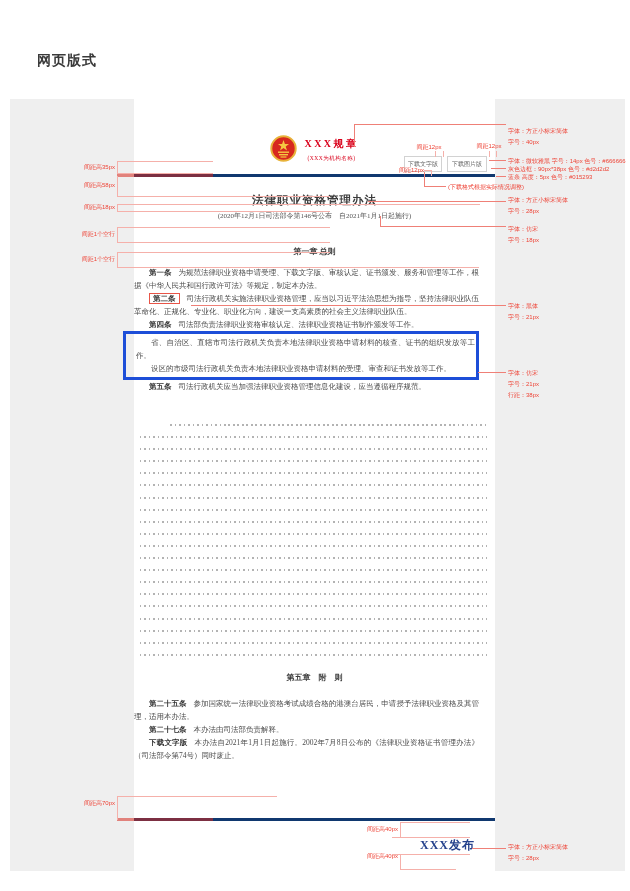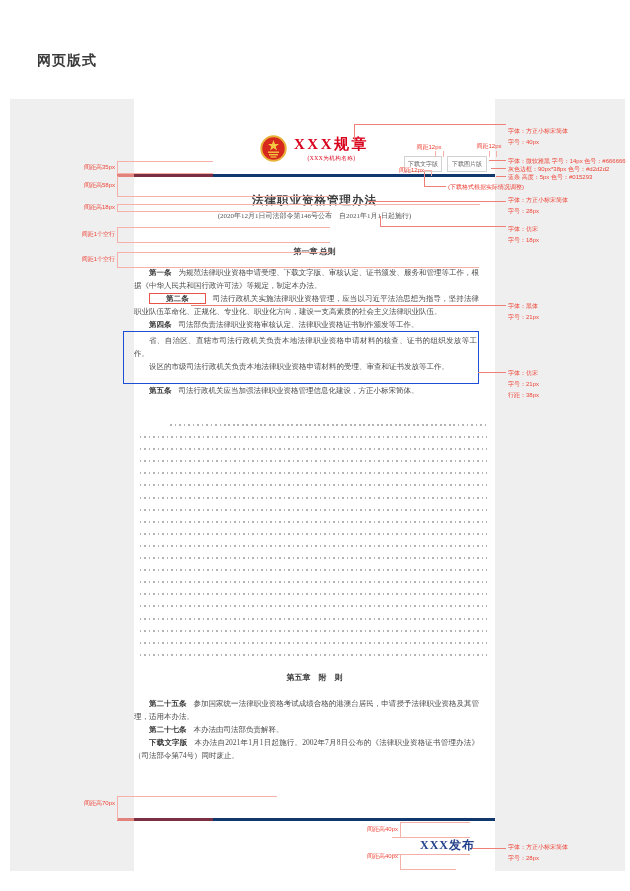--- a/index.html
+++ b/index.html
@@ -7,37 +7,37 @@
          font-family:"Liberation Serif",serif;}
   .abs{position:absolute;}
   
   .page-label{left:37px;top:52px;font-size:14px;font-weight:bold;color:#3a3a3a;letter-spacing:1px;}
   
   .panel{background:#efefef;top:99px;height:772px;}
   .panel-left{left:10px;width:124px;}
   .panel-right{left:495px;width:130px;}
   
   .masthead{left:134px;top:134px;width:361px;display:flex;justify-content:center;align-items:flex-start;gap:7px;}
-  .m-title{font-size:15px;font-weight:bold;color:#d9001b;letter-spacing:2.5px;line-height:20px;white-space:nowrap;}
+  .m-title{font-size:10px;font-weight:bold;color:#d9001b;letter-spacing:2.5px;line-height:20px;white-space:nowrap;}
   .m-sub{font-size:5.5px;color:#d9001b;text-align:center;margin-top:1px;letter-spacing:.5px;}
   
   .dl-btn{height:16px;background:#fff;border:1px solid #d2d2d2;color:#666666;font-size:6px;
           display:flex;align-items:center;justify-content:center;font-family:"Liberation Sans",sans-serif;
           box-sizing:border-box;white-space:nowrap;cursor:pointer;}
   
   .blue-bar{left:134px;width:361px;height:3px;background:#10386f;}
   
   .doc-title{left:134px;top:193px;width:361px;text-align:center;font-size:11.5px;font-weight:bold;color:#3c3c3c;letter-spacing:1px;font-family:Liberation Mono, monospace;}
   .doc-date{left:134px;top:211px;width:361px;text-align:center;font-size:7px;color:#555;}
   .chap{left:134px;width:361px;text-align:center;font-size:8px;font-weight:bold;color:#3c3c3c;}
   .body-block{left:134px;width:345px;font-size:7.5px;line-height:13px;color:#4a4a4a;text-align:justify;}
   .body-block p{margin:0;text-indent:2em;}
   .term{font-weight:bold;color:#333;margin-right:7px;font-family:"Liberation Sans",sans-serif;}
-  .term.boxed{border:1px solid #e85548;padding:0 16px;}
-  .red-box{border:1px solid #1d4ed8;margin-left:-11px;padding:2px 1px 10px 10px;}
+  .term.boxed{border:1px solid #e85548;padding:0 3px;}
+  .red-box{border:3px solid #1d4ed8;margin-left:-11px;padding:2px 1px 2px 10px;}
   
   .dots{left:140px;top:419px;width:347px;}
   .dot-row{position:relative;height:12.1px;}
   .dot-row::after{content:"";position:absolute;left:0;right:0;top:5px;height:2px;
     background:repeating-linear-gradient(90deg,#b3b3b3 0 1.5px,transparent 1.5px 4.5px);}
   .dot-row.indent::after{left:30px;}
   
   .publisher{left:420px;top:837px;font-size:12px;font-weight:bold;color:#24418c;letter-spacing:1px;text-align:center;}
   
   .ann{position:absolute;color:#ee4437;font-size:6px;line-height:11px;
@@ -86,21 +86,21 @@
   <div class="abs chap" style="top:246px;">第一章 总则</div>
 
   <div class="abs body-block" style="top:266px;">
     <p><b class="term">第一条</b><span>为规范法律职业资格申请受理、下载文字版、审核认定、证书颁发、服务和管理等工作，根据《中华人民共和国行政许可法》等规定，制定本办法。</span></p>
     <p><b class="term boxed">第二条</b><span>司法行政机关实施法律职业资格管理，应当以习近平法治思想为指导，坚持法律职业队伍革命化、正规化、专业化、职业化方向，建设一支高素质的社会主义法律职业队伍。</span></p>
     <p><b class="term">第四条</b><span>司法部负责法律职业资格审核认定、法律职业资格证书制作颁发等工作。</span></p>
     <div class="red-box">
       <p><span>省、自治区、直辖市司法行政机关负责本地法律职业资格申请材料的核查、证书的组织发放等工作。</span></p>
       <p><span>设区的市级司法行政机关负责本地法律职业资格申请材料的受理、审查和证书发放等工作。</span></p>
     </div>
-    <p><b class="term">第五条</b><span>司法行政机关应当加强法律职业资格管理信息化建设，方正小标宋简体。</span></p>
+    <p><b class="term">第五条</b><span>司法行政机关应当加强法律职业资格管理信息化建设，应当遵循程序规范。</span></p>
   </div>
 
   <div class="abs dots">
     <div class="dot-row indent"></div>
       <div class="dot-row"></div>
       <div class="dot-row"></div>
       <div class="dot-row"></div>
     <div class="dot-row"></div>
       <div class="dot-row"></div>
       <div class="dot-row"></div>

